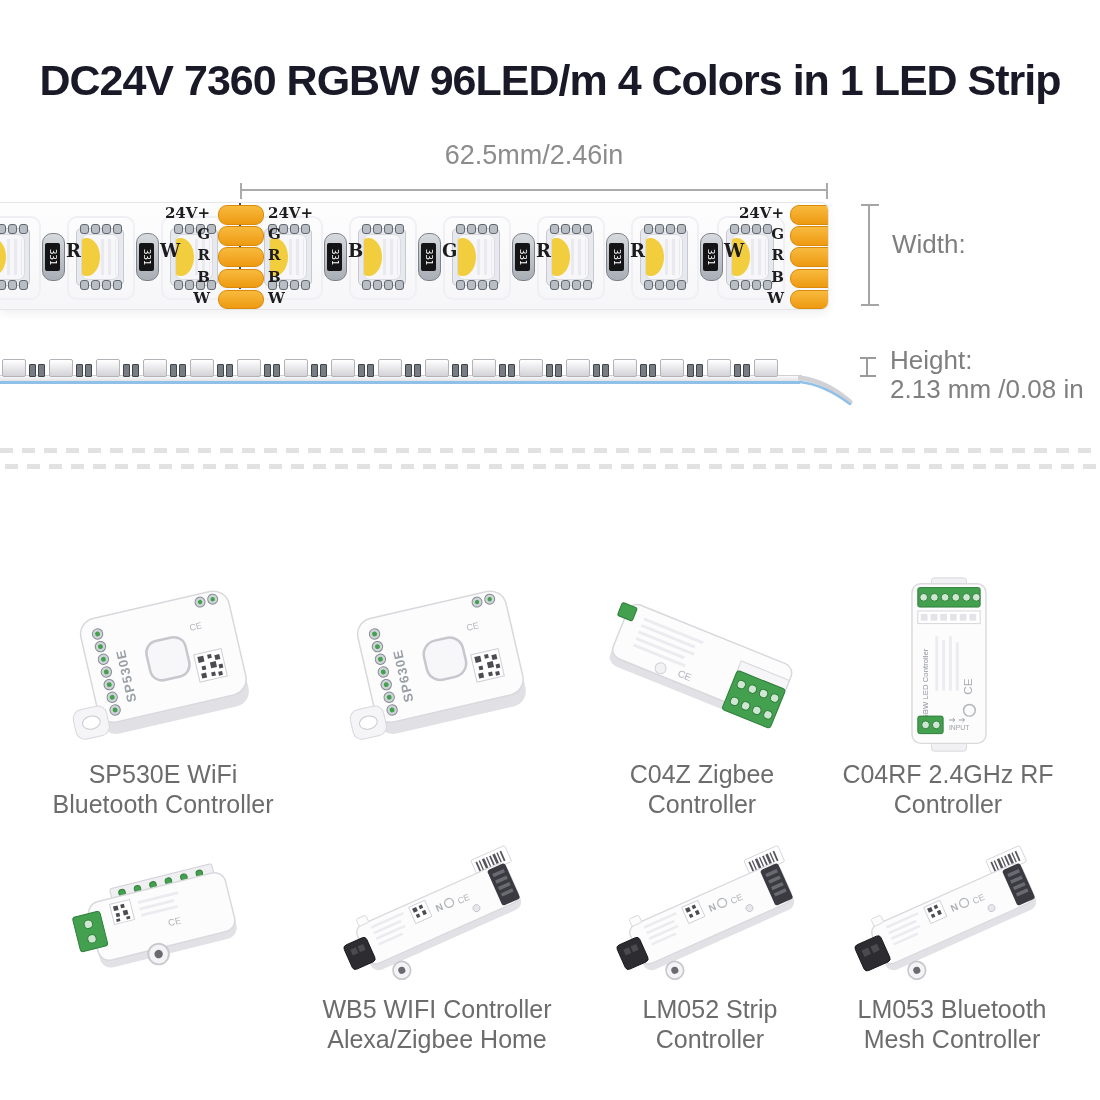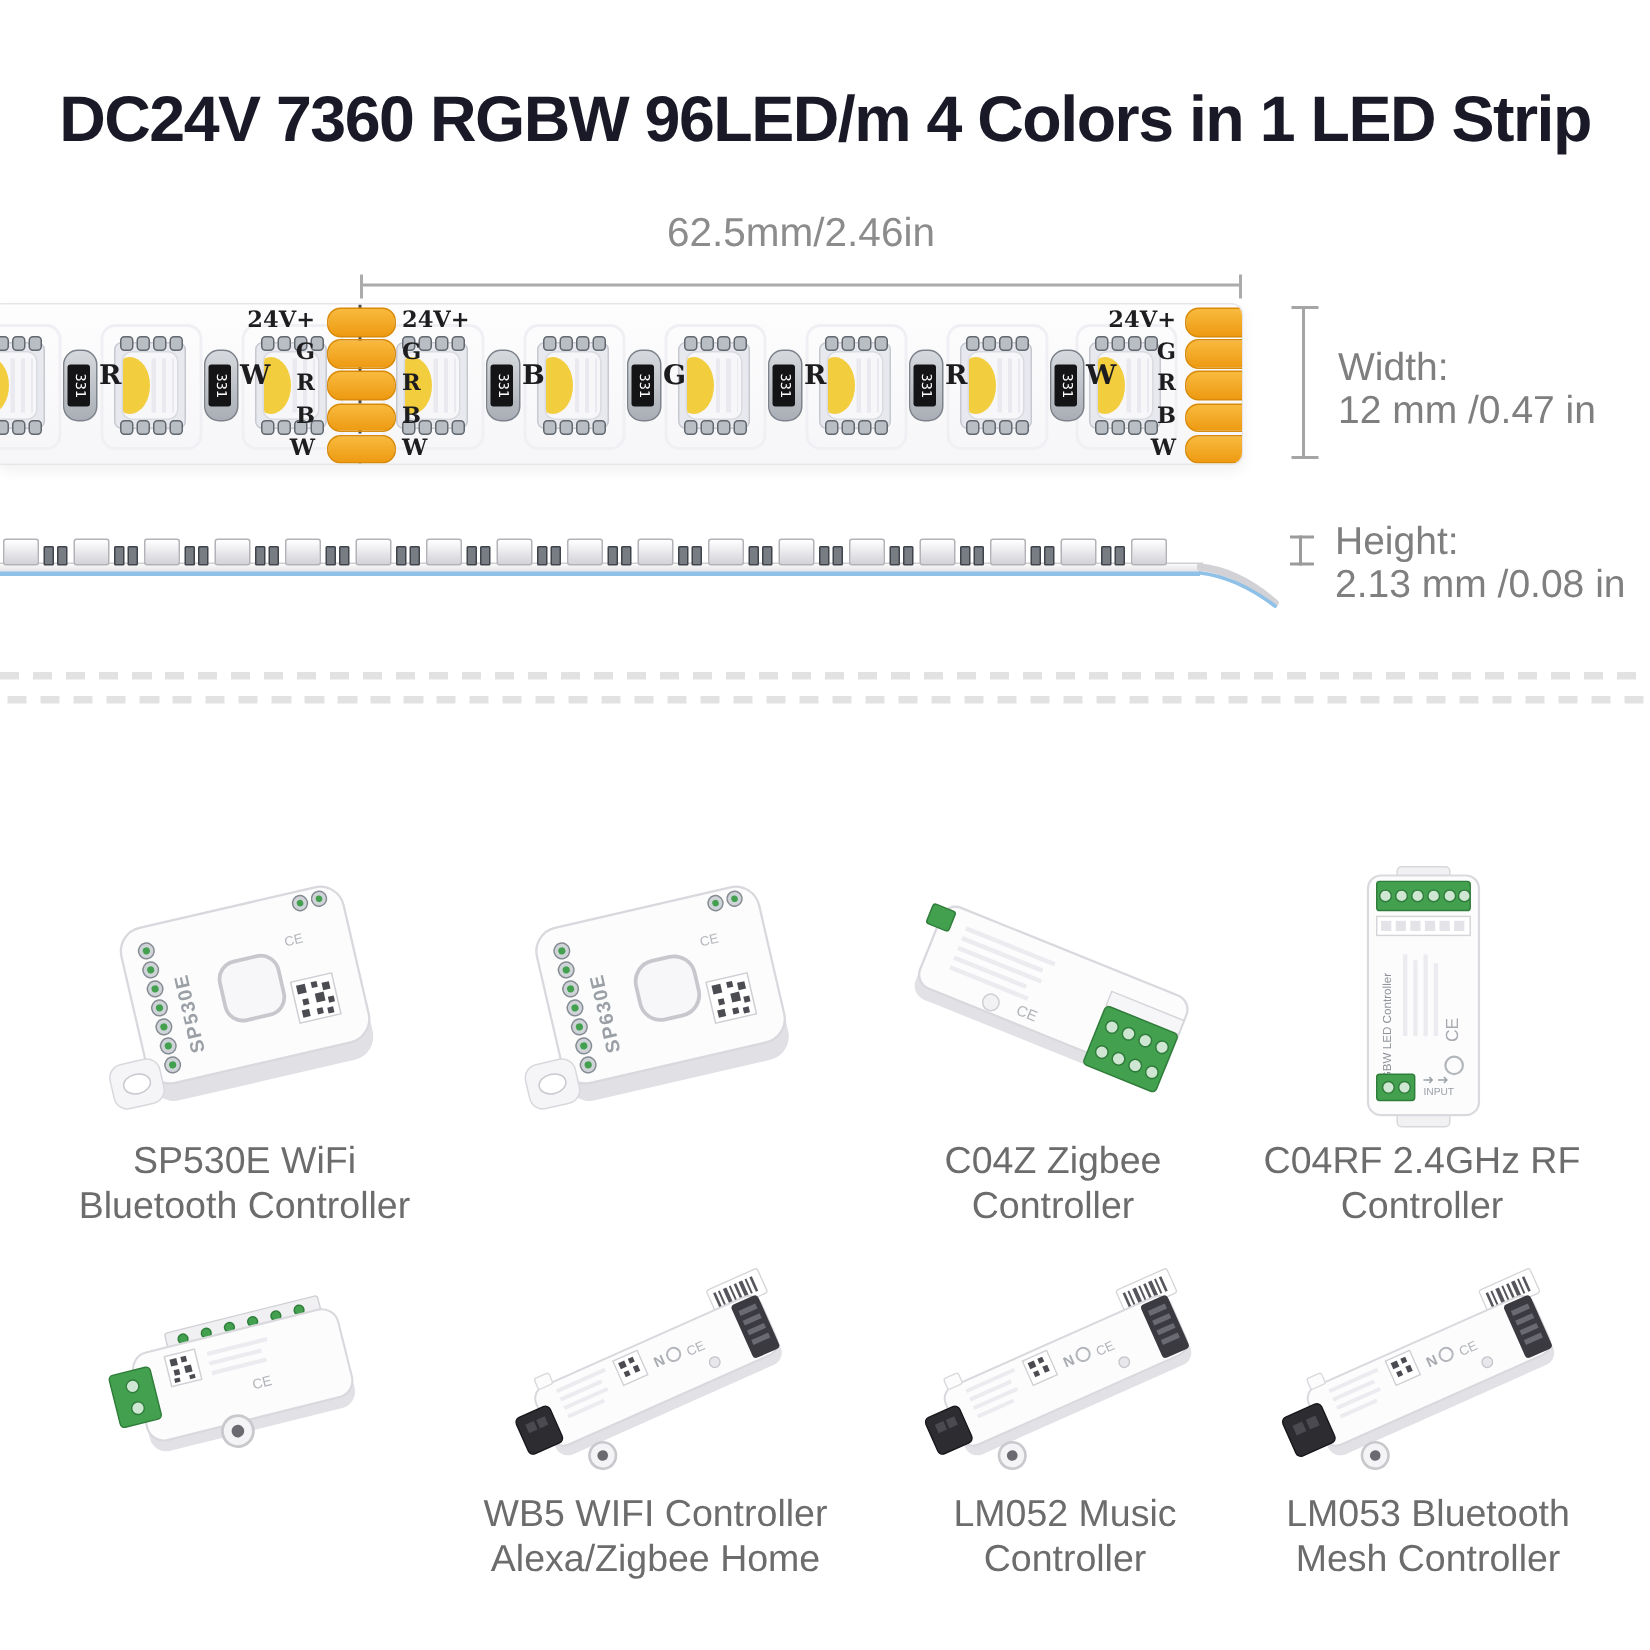--- a/index.html
+++ b/index.html
@@ -278,21 +278,20 @@
       <div class="pad" style="left:218px;top:86.8px"></div>
       <span class="pad-label" style="left:148px;top:86.8px;width:62px;text-align:right">W</span>
       <span class="pad-label" style="left:268px;top:86.8px;width:62px">W</span>
       <div class="pad" style="left:790px;top:86.8px"></div>
       <span class="pad-label" style="left:724px;top:86.8px;width:60px;text-align:right">W</span>
     </div>
 
   <div class="dim-vline"></div>
   <div class="annot" style="left:892px;top:230px;">
     <div>Width:</div>
-    <div>12 mm /0.47 in</div>
   </div>
 
   <div id="strip-side">
       <div class="sv-pcb"></div>
       <div class="sv-tape"></div>
       <div class="sv-block" style="left:2px"></div>
       <span class="sv-bump" style="left:29px"></span>
       <span class="sv-bump" style="left:38px"></span>
       <div class="sv-block" style="left:49px"></div>
       <span class="sv-bump" style="left:76px"></span>
@@ -695,21 +694,21 @@
           <circle cx="144" cy="76" r="5" fill="none" stroke="#b3b6bb" stroke-width="1.5"></circle>
           <text x="154" y="82" font-size="10" fill="#b0b3b8">CE</text>
           <circle cx="170" cy="94" r="4" fill="#e8e8ec" stroke="#c5c5ca"></circle>
           <circle cx="64" cy="124" r="10" fill="#f4f4f6" stroke="#c8c8cd" stroke-width="2"></circle>
           <circle cx="64" cy="124" r="4" fill="#6a6a70"></circle>
           <rect x="40" y="50" width="12" height="9" rx="2" fill="#fcfcfd" stroke="#d8d8dd"></rect>
         </g>
       </svg>
     </div>
     <div class="lbl">
-      <div>LM052 Music</div>
+      <div>LM052 Strip</div>
       <div>Controller</div>
     </div>
   </div>
 
   <div class="card row2" style="left:812px;top:842px;">
     <div class="img">
       <svg width="230" height="150" viewBox="0 0 250 170">
         <g transform="rotate(-24 125 85)">
           <rect x="34" y="66" width="186" height="48" rx="10" fill="#e1e1e6"></rect>
           <rect x="186" y="42" width="42" height="20" rx="2" fill="#ffffff" stroke="#d5d5d9"></rect>

